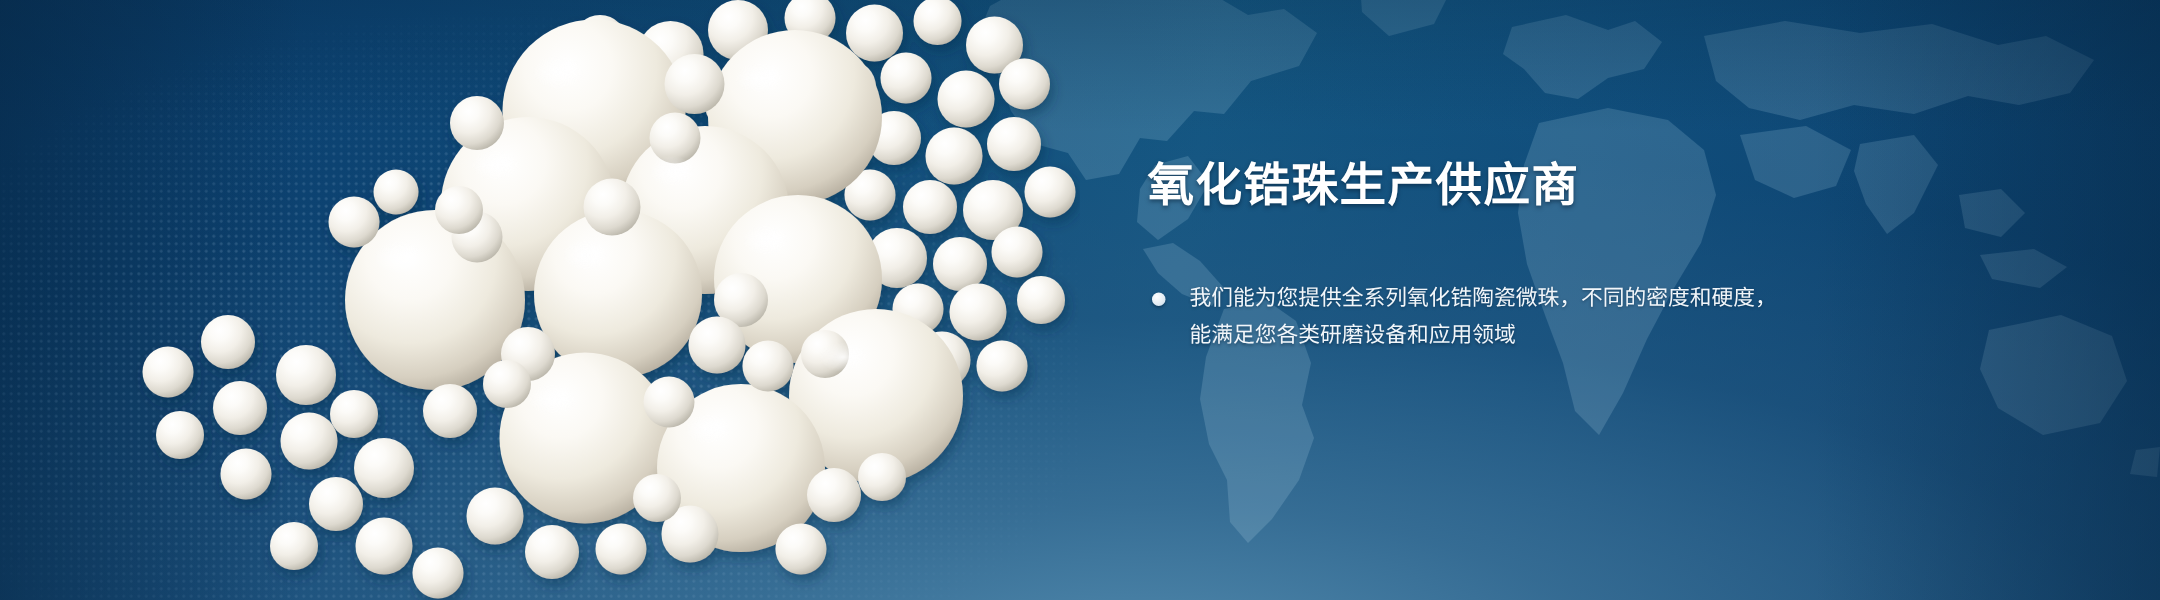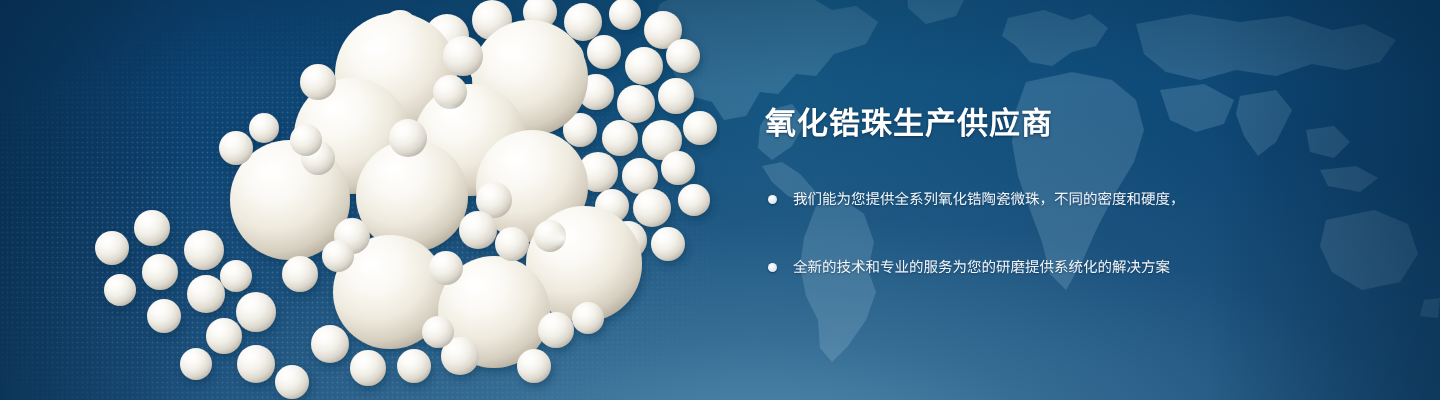--- a/index.html
+++ b/index.html
@@ -309,24 +309,21 @@
 
   <div class="copy">
 
     <h1 class="headline">氧化锆珠生产供应商</h1>
 
     <ul class="bullets">
 
       <li class="bullet">
         <span class="bullet-dot"></span>
         <span class="bullet-text">我们能为您提供全系列氧化锆陶瓷微珠，不同的密度和硬度，</span>
+        <span class="bullet-line2">能满足您各类研磨设备和应用领域</span>
       </li>
 
-      <li class="bullet">
-        <span class="bullet-dot"></span>
-        <span class="bullet-text">全新的技术和专业的服务为您的研磨提供系统化的解决方案</span>
-      </li>
 
 
     </ul>
   </div>
 
 </div>
 
 </body></html>

